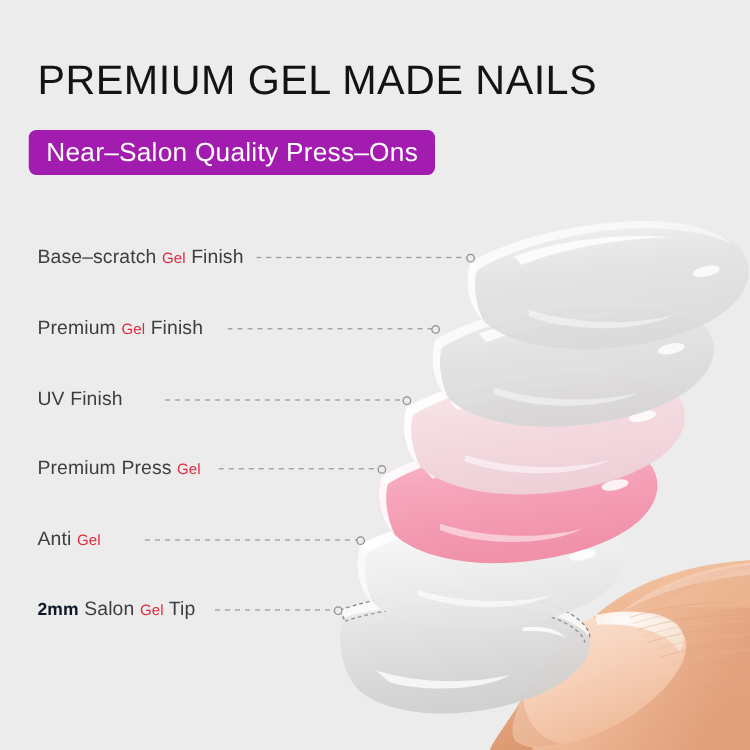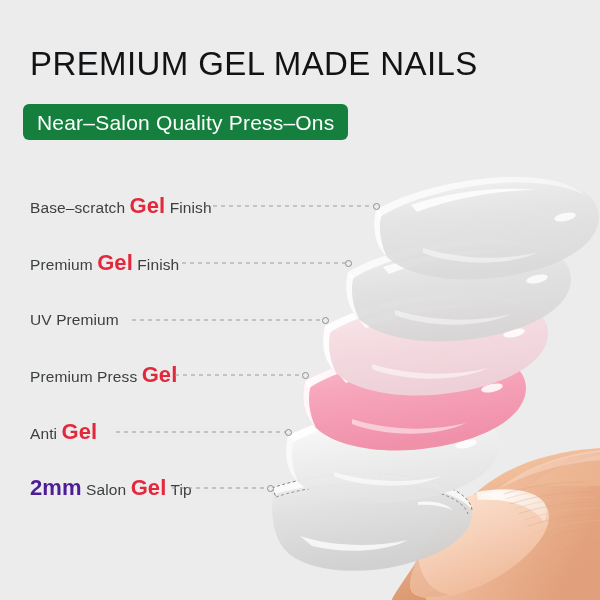--- a/index.html
+++ b/index.html
@@ -16,40 +16,40 @@
 
   
   .title {
     position:absolute; left:30px; top:47px;
     font-size:33px; font-weight:500; letter-spacing:0.4px;
     color:#111315; white-space:nowrap; line-height:1;
   }
   .badge {
     position:absolute; left:23px; top:104px;
     height:36px; padding:0 14px 0 14px;
-    background:#15803d; border-radius:6px;
+    background:#a21caf; border-radius:6px;
     display:flex; align-items:center;
   }
   .badge-text {
     font-size:21px; color:#ffffff; font-weight:400;
     letter-spacing:0.2px; white-space:nowrap; line-height:1;
   }
 
   
   #art { position:absolute; inset:0; }
 
   
   .callout { position:absolute; left:0; width:600px; height:0; }
   .label {
     position:absolute; left:30px; transform:translateY(-50%);
     font-size:15.5px; color:#3c3f41; white-space:nowrap;
     line-height:1; letter-spacing:0.1px;
   }
-  .label .gel { color:#e2283c; font-weight:700; font-size:22px;margin-top:44px; }
-  .label .mm  { color:#4c1d95; font-weight:700; font-size:22px; }
+  .label .gel { color:#e2283c; font-weight:400; font-size:12px;margin-top:44px; }
+  .label .mm  { color:#0f172a; font-weight:700; font-size:14px; }
   .leader {
     position:absolute; transform:translateY(-50%);
     height:1px;
     background-image:linear-gradient(to right,#9a9a9a 0 4px,transparent 4px 8px);
     background-size:8px 1px; background-repeat:repeat-x;
   }
   .dot {
     position:absolute; width:7px; height:7px; margin-top:-3.5px; margin-left:-3.5px;
     border:1px solid #8e8e8e; border-radius:50%; background:#ececec;
   }
@@ -255,21 +255,21 @@
         <div class="label"><span>Base–scratch </span><span class="gel">Gel</span><span> Finish</span></div>
         <div class="leader" style="left: 205px; width: 171px;"></div>
         <div class="dot" style="left: 376px;"></div>
       </div>
       <div class="callout" style="top: 263px;">
         <div class="label"><span>Premium </span><span class="gel">Gel</span><span> Finish</span></div>
         <div class="leader" style="left: 182px; width: 166px;"></div>
         <div class="dot" style="left: 348px;"></div>
       </div>
       <div class="callout" style="top: 320px;">
-        <div class="label"><span>UV Premium</span></div>
+        <div class="label"><span>UV Finish</span></div>
         <div class="leader" style="left: 132px; width: 193px;"></div>
         <div class="dot" style="left: 325px;"></div>
       </div>
       <div class="callout" style="top: 375px;">
         <div class="label"><span>Premium Press </span><span class="gel">Gel</span></div>
         <div class="leader" style="left: 175px; width: 130px;"></div>
         <div class="dot" style="left: 305px;"></div>
       </div>
       <div class="callout" style="top: 432px;">
         <div class="label"><span>Anti </span><span class="gel">Gel</span></div>

